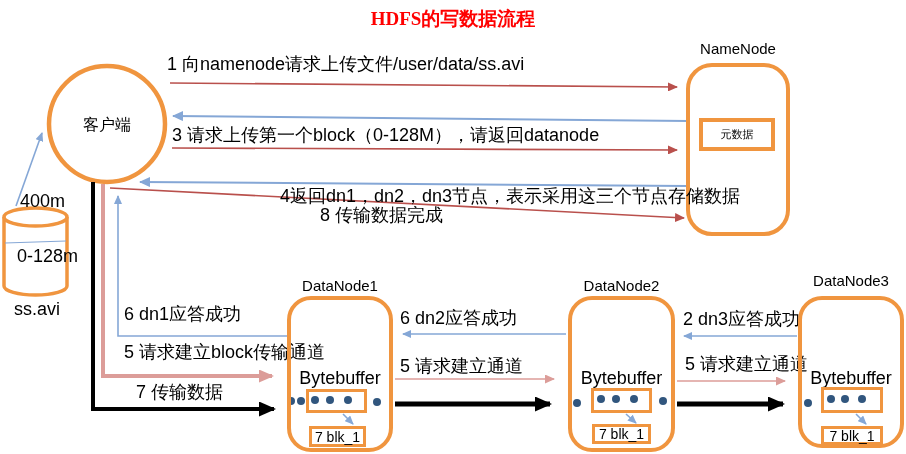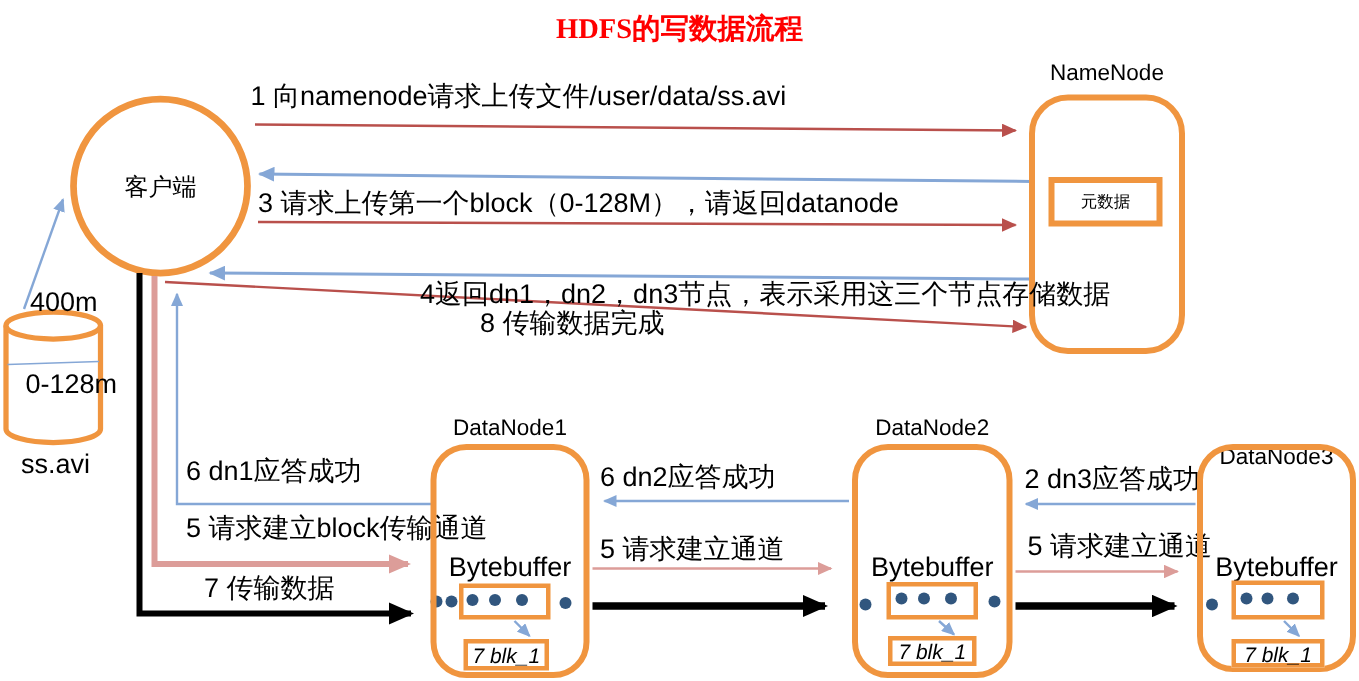--- a/index.html
+++ b/index.html
@@ -15,21 +15,21 @@
   .title{position:absolute;z-index:2;left:0;top:6px;width:906px;text-align:center;
          font-family:"Liberation Serif","DejaVu Serif",serif;font-weight:bold;
          font-size:19px;color:var(--red-title);}
   .node-box{position:absolute;z-index:2;box-sizing:border-box;border:4px solid var(--orange);
             border-radius:26px;background:transparent;}
   .inner-box{position:absolute;z-index:2;box-sizing:border-box;border:4px solid var(--orange);
              background:var(--bg);display:flex;align-items:center;justify-content:center;font-size:11px;}
   .thin-box{position:absolute;z-index:2;box-sizing:border-box;border:3px solid var(--orange);
             background:transparent;}
   .blk-box{position:absolute;z-index:3;box-sizing:border-box;border:3px solid var(--orange);
-           background:var(--bg);display:flex;align-items:center;justify-content:center;font-size:14px;font-style:italic;}
+           background:var(--bg);display:flex;align-items:center;justify-content:center;font-size:14px;}
   .node-title{position:absolute;z-index:2;font-size:15px;color:var(--text);text-align:center;white-space:nowrap;}
   .client-label{position:absolute;z-index:2;left:47px;top:115px;width:120px;text-align:center;font-size:16px;}
   .r-align{text-align:right;}
   
   .s-red{stroke:var(--red-line);stroke-width:1.6;fill:none;}
   .s-blue{stroke:var(--blue-line);stroke-width:2;fill:none;}
   .s-blue-thin{stroke:var(--blue-line);stroke-width:1.6;fill:none;}
   .s-pink-thick{stroke:var(--pink-line);stroke-width:4;fill:none;}
   .s-pink{stroke:var(--pink-line);stroke-width:1.6;fill:none;}
   .s-black-thick{stroke:var(--black-line);stroke-width:4;fill:none;}
@@ -160,21 +160,21 @@
   </div>
 
   <div class="node-title" style="left:568px;top:277px;width:107px;">DataNode2</div>
   <div class="node-box" style="left:568px;top:296px;width:107px;height:156px;border-radius:24px;"></div>
   <div class="lbl" style="left:568px;top:368px;width:107px;text-align:center;">Bytebuffer</div>
   <div class="thin-box" style="left:591px;top:388px;width:61px;height:25px;"></div>
   <div class="blk-box" style="left:592px;top:424px;width:59px;height:20px;">
     <span>7 blk_1</span>
   </div>
 
-  <div class="node-title" style="left:798px;top:272px;width:106px;margin-top:24px;">DataNode3</div>
+  <div class="node-title" style="left:798px;top:272px;width:106px;">DataNode3</div>
   <div class="node-box" style="left:798px;top:296px;width:106px;height:152px;border-radius:24px;"></div>
   <div class="lbl" style="left:798px;top:368px;width:106px;text-align:center;">Bytebuffer</div>
   <div class="thin-box" style="left:821px;top:387px;width:62px;height:26px;"></div>
   <div class="blk-box" style="left:821px;top:426px;width:62px;height:19px;">
     <span>7 blk_1</span>
   </div>
 
 </div>
 
 </body></html>

